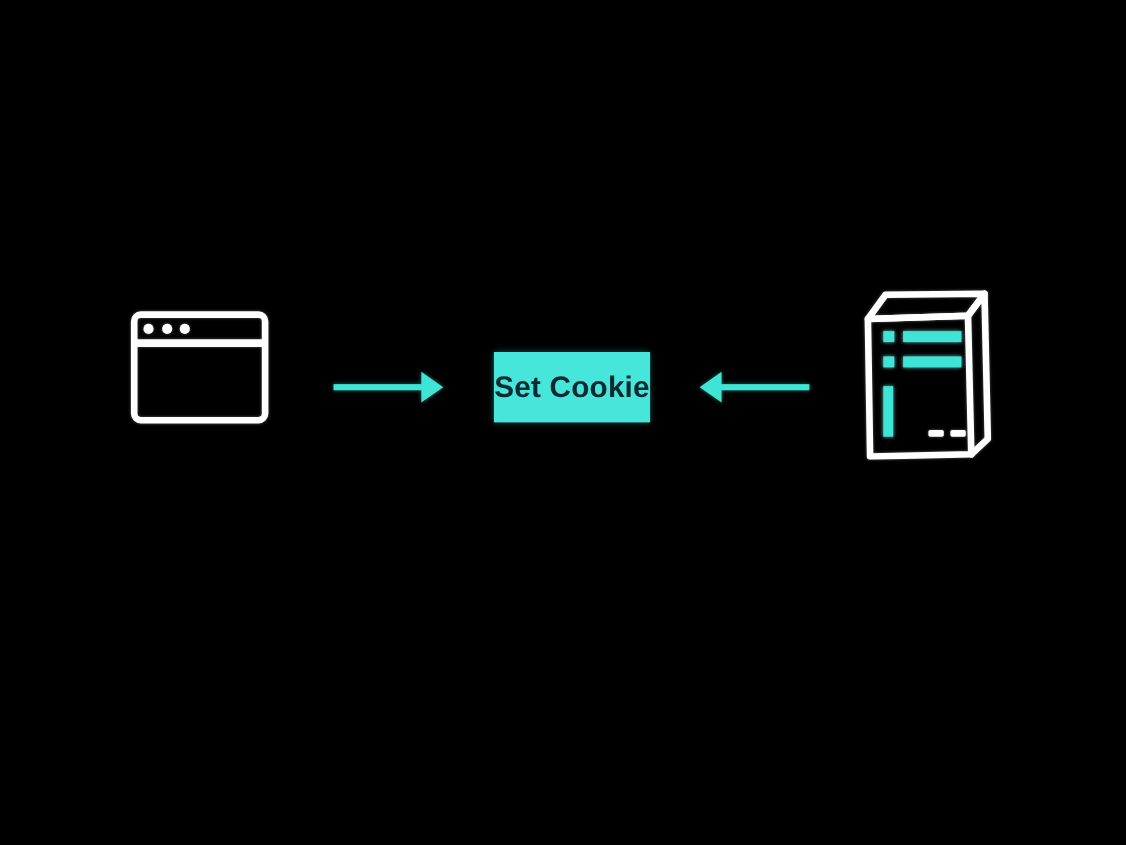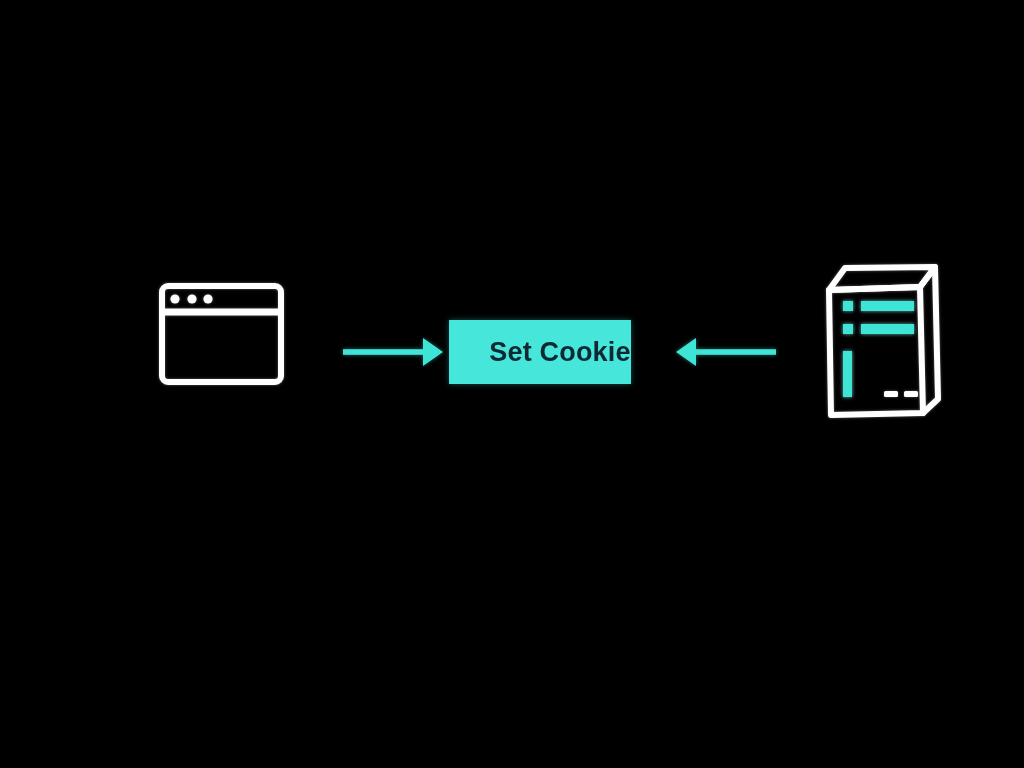--- a/index.html
+++ b/index.html
@@ -8,21 +8,21 @@
     background: #000;
   }
   .stage {
     position: relative;
     width: 1024px;
     height: 768px;
     background: var(--bg, #000);
     overflow: hidden;
     font-family: "Liberation Sans", sans-serif;
   }
-  .abs { position: absolute; padding-left: 40px; }
+  .abs { position: absolute; }
 
   
   .browser-icon { left: 118px; top: 282px; width: 127px; height: 104px; }
 
   
   .arrow-right { left: 303px; top: 330px; width: 100px; height: 44px; }
   .arrow-left  { left: 636px; top: 330px; width: 100px; height: 44px; }
 
   
   .label-box {

